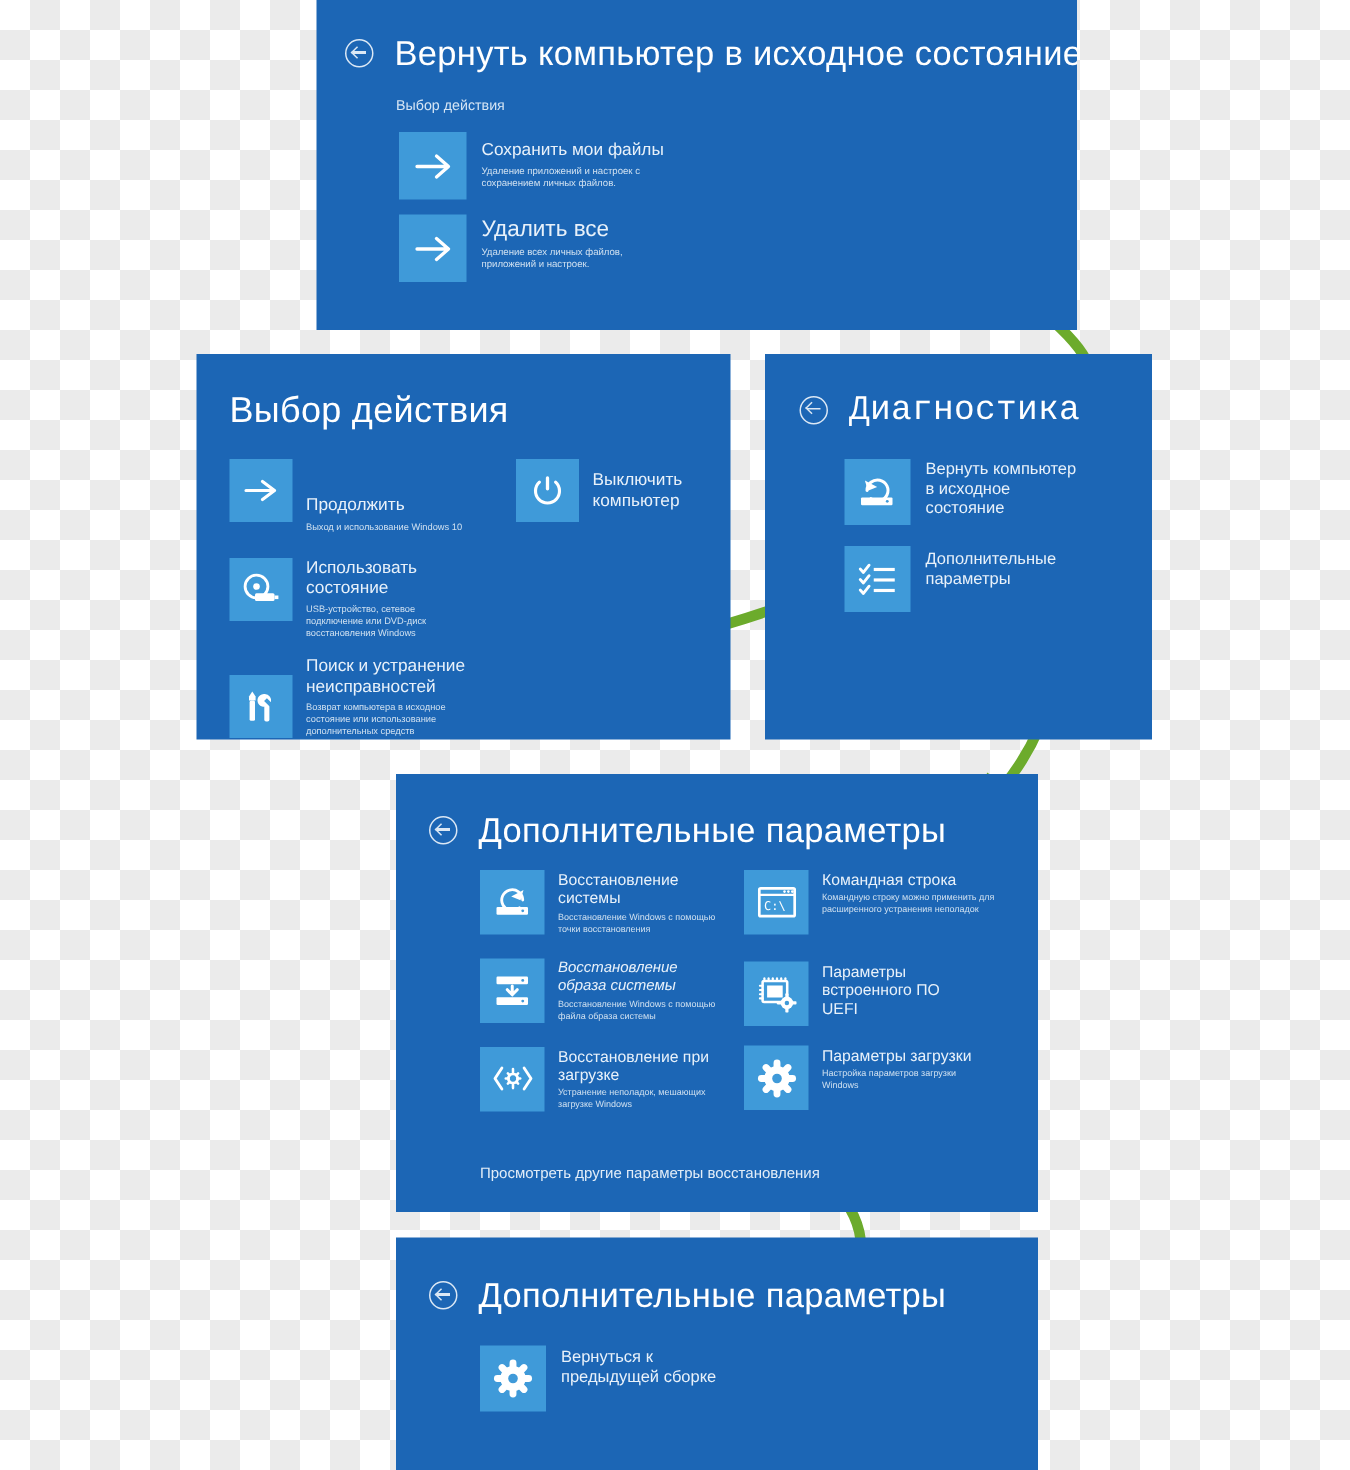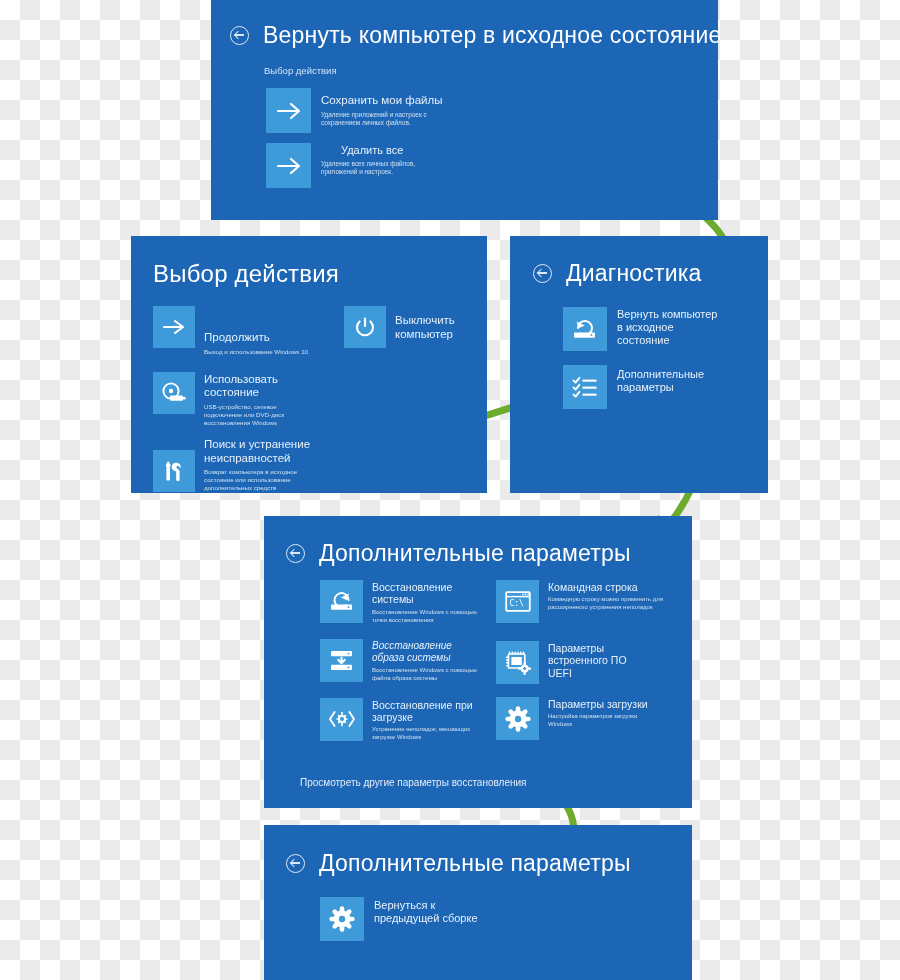--- a/index.html
+++ b/index.html
@@ -79,21 +79,21 @@
     </div>
   </div>
 
   <div class="tile-row" style="margin:10px 0 0 55px;gap:10px;">
     <div class="tile" style="width:45px;height:45px;">
       <svg width="26" height="20" viewBox="0 0 26 20">
           <path d="M2 10 H22 M15 3 L23 10 L15 17" stroke="#fff" stroke-width="2.2" fill="none" stroke-linecap="round" stroke-linejoin="round"></path>
         </svg>
     </div>
     <div class="txt" style="padding-top:1px;">
-      <span class="t-title" style="font-size:11px;max-width:150px;margin-left:20px;">Удалить все</span>
+      <span class="t-title" style="font-size:15px;max-width:150px;">Удалить все</span>
       <span class="t-desc" style="font-size:6.4px;max-width:110px;margin-top:3px;">Удаление всех личных файлов, приложений и настроек.</span>
     </div>
   </div>
 </div>
 
 <div class="panel" style="left:131px;top:236px;width:356px;height:257px;">
   <div class="ptitle" style="margin:24px 0 0 22px;font-size:24px;">Выбор действия</div>
 
   <div style="position:absolute;left:22px;top:70px;width:190px;">
     <div class="tile-row" style="gap:9px;">
@@ -150,21 +150,21 @@
       <div class="txt" style="padding-top:1px;">
         <span class="t-title" style="font-size:11.5px;max-width:72px;">Выключить компьютер</span>
       </div>
     </div>
   </div>
 </div>
 
 <div class="panel" style="left:510px;top:236px;width:258px;height:257px;">
   <div class="hdr" style="margin:24px 0 0 23px;gap:14px;">
     <span class="back-ic"></span>
-    <span class="ptitle" style="font-size:23px;">Диагностика</span>
+    <span class="ptitle" style="font-size:23px;font-family:Liberation Mono, monospace;">Диагностика</span>
   </div>
 
   <div class="tile-row" style="margin:20px 0 0 53px;gap:10px;">
     <div class="tile" style="width:44px;height:44px;">
       <svg width="26" height="24" viewBox="0 0 26 24">
         <path d="M6 11 a7 7 0 1 1 2.6 5.4" stroke="#fff" stroke-width="2" fill="none" stroke-linecap="round"></path>
         <path d="M4.6 4.4 L6.6 11.2 L12.8 8.6 Z" fill="#fff"></path>
         <rect x="2" y="15.6" width="21" height="5.2" rx="0.8" fill="#fff"></rect>
         <circle cx="19.5" cy="18.2" r="0.95" fill="#3f9ad9"></circle>
       </svg>
@@ -321,21 +321,21 @@
           <circle cx="13" cy="13" r="3.2" fill="#3f9ad9"></circle>
         </svg>
       </div>
       <div class="txt" style="padding-top:1px;">
         <span class="t-title" style="font-size:10.5px;max-width:130px;">Параметры загрузки</span>
         <span class="t-desc" style="font-size:6px;margin-top:3px;max-width:110px;">Настройка параметров загрузки Windows</span>
       </div>
     </div>
   </div>
 
-  <div class="linktext" style="position:absolute;left:36px;top:261px;font-size:10px;">Просмотреть другие параметры восстановления</div>
+  <div class="linktext" style="position:absolute;left:56px;top:261px;font-size:10px;">Просмотреть другие параметры восстановления</div>
 </div>
 
 <div class="panel" style="left:264px;top:825px;width:428px;height:155px;">
   <div class="hdr" style="margin:25px 0 0 22px;gap:14px;">
     <span class="back-ic"></span>
     <span class="ptitle" style="font-size:23px;">Дополнительные параметры</span>
   </div>
 
   <div class="tile-row" style="margin:20px 0 0 56px;gap:10px;">
     <div class="tile" style="width:44px;height:44px;">

